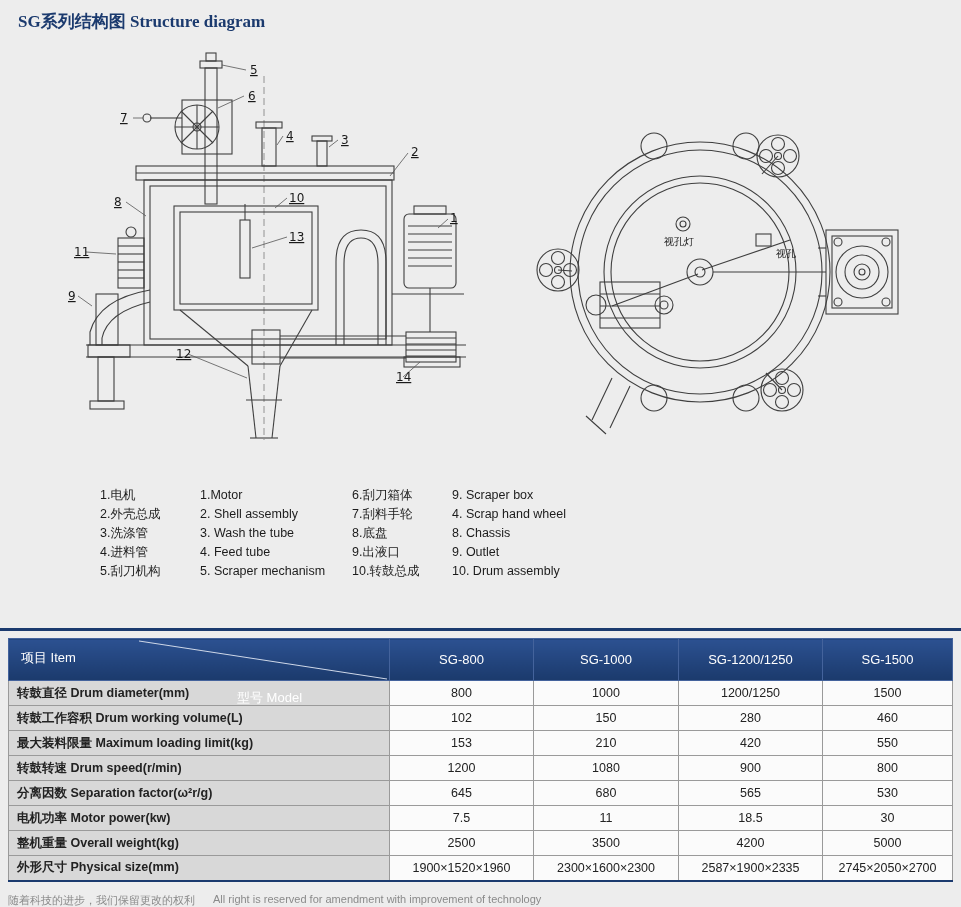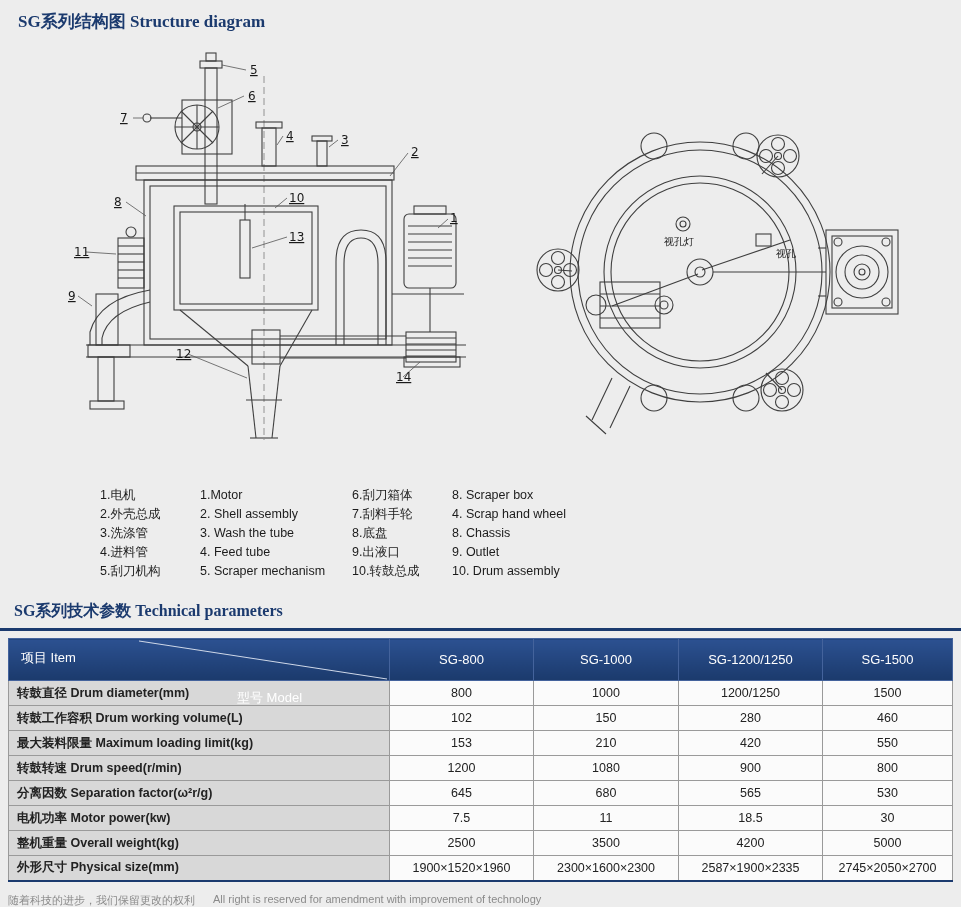--- a/index.html
+++ b/index.html
@@ -267,30 +267,29 @@
       </div>
       <div class="legend-group">
         <div class="legend-col cn">
           <div>6.刮刀箱体</div>
           <div>7.刮料手轮</div>
           <div>8.底盘</div>
           <div>9.出液口</div>
           <div>10.转鼓总成</div>
         </div>
         <div class="legend-col en">
-          <div>8. Scraper box</div>
+          <div>9. Scraper box</div>
           <div>4. Scrap hand wheel</div>
           <div>8. Chassis</div>
           <div>9. Outlet</div>
           <div>10. Drum assembly</div>
         </div>
       </div>
     </div>
 
-  <div class="sec-title sec2-title">SG系列技术参数 Technical parameters</div>
   <div class="sec2-rule"></div>
 
   <table class="params-table">
     <colgroup>
       <col style="width:381px">
         <col style="width:144px">
         <col style="width:145px">
         <col style="width:144px">
         <col style="width:130px">
     </colgroup>

